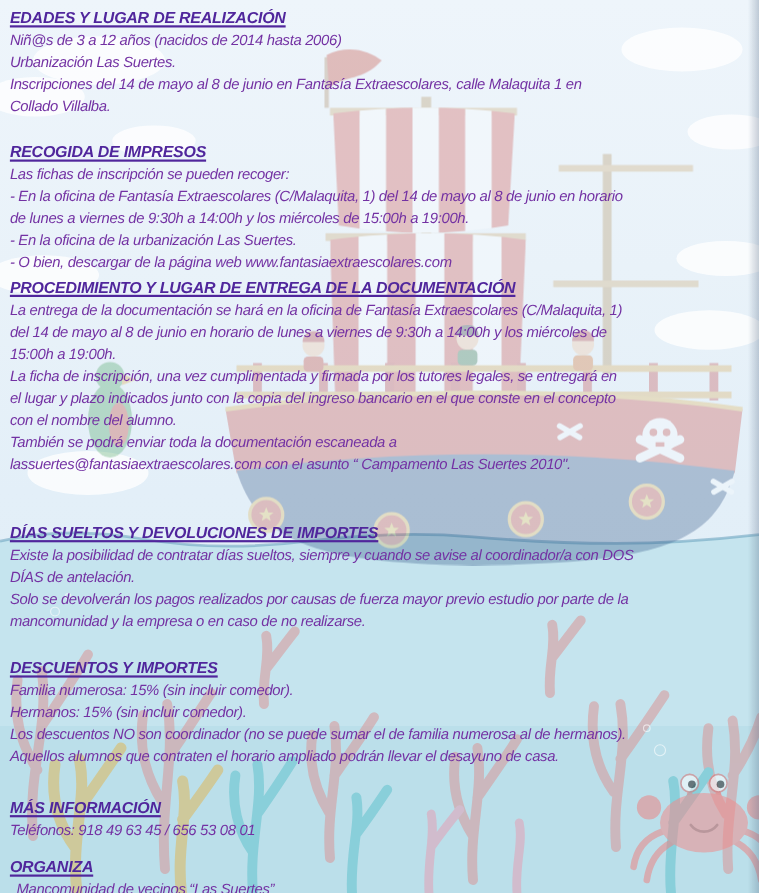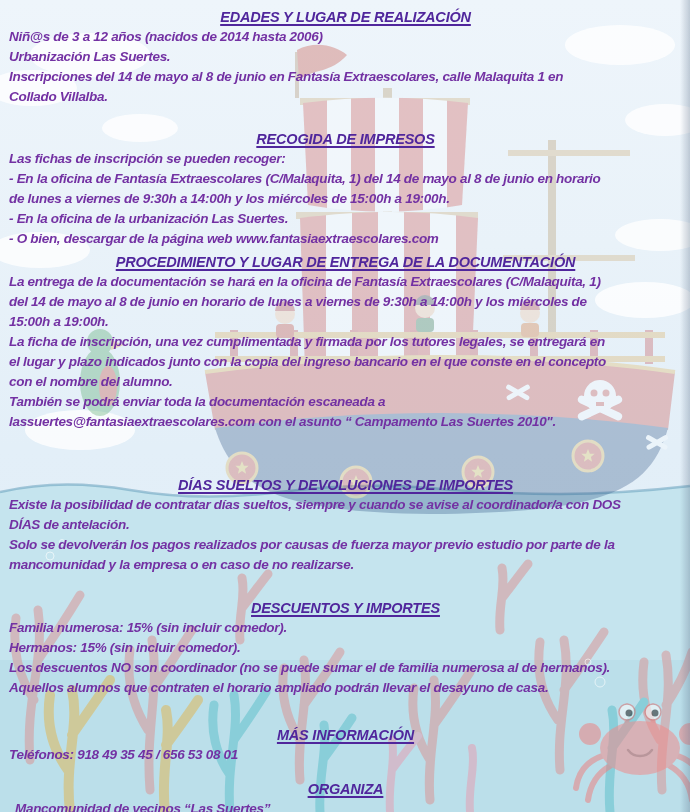--- a/index.html
+++ b/index.html
@@ -20,26 +20,25 @@
   .s1{top:7px}.s2{top:129px}.s3{top:252px}.s4{top:475px}.s5{top:598px}.s6{top:725px}.s7{top:779px}
   .section h2{
     margin:0;
     font-size:14.5px;line-height:20px;
     font-style:italic;font-weight:bold;
     color:#50269c;
     text-decoration:underline;
     text-decoration-thickness:1.5px;
     text-underline-offset:2px;
     letter-spacing:-0.2px;
-    text-align:center;
   }
   .section p{
     margin:0;
     font-size:13.5px;line-height:20px;
-    font-style:italic;font-weight:bold;
+    font-style:italic;font-weight:normal;
     color:#7331a3;
     letter-spacing:-0.3px;
     white-space:nowrap;
   }
   .section p.indent{padding-left:6px;}
 </style>
 </head>
 <body>
 
 <div class="page">
@@ -260,21 +259,21 @@
     <div class="section s5">
       <h2>DESCUENTOS Y IMPORTES</h2>
       <p>Familia numerosa: 15% (sin incluir comedor).</p>
       <p>Hermanos: 15% (sin incluir comedor).</p>
       <p>Los descuentos NO son coordinador (no se puede sumar el de familia numerosa al de hermanos).</p>
       <p>Aquellos alumnos que contraten el horario ampliado podrán llevar el desayuno de casa.</p>
     </div>
 
     <div class="section s6">
       <h2>MÁS INFORMACIÓN</h2>
-      <p>Teléfonos: 918 49 35 45 / 656 53 08 01</p>
+      <p>Teléfonos: 918 49 63 45 / 656 53 08 01</p>
     </div>
 
     <div class="section s7">
       <h2>ORGANIZA</h2>
       <p class="indent">Mancomunidad de vecinos “Las Suertes”</p>
     </div>
 
   </div>
 
   <div class="edge-shadow"></div>

